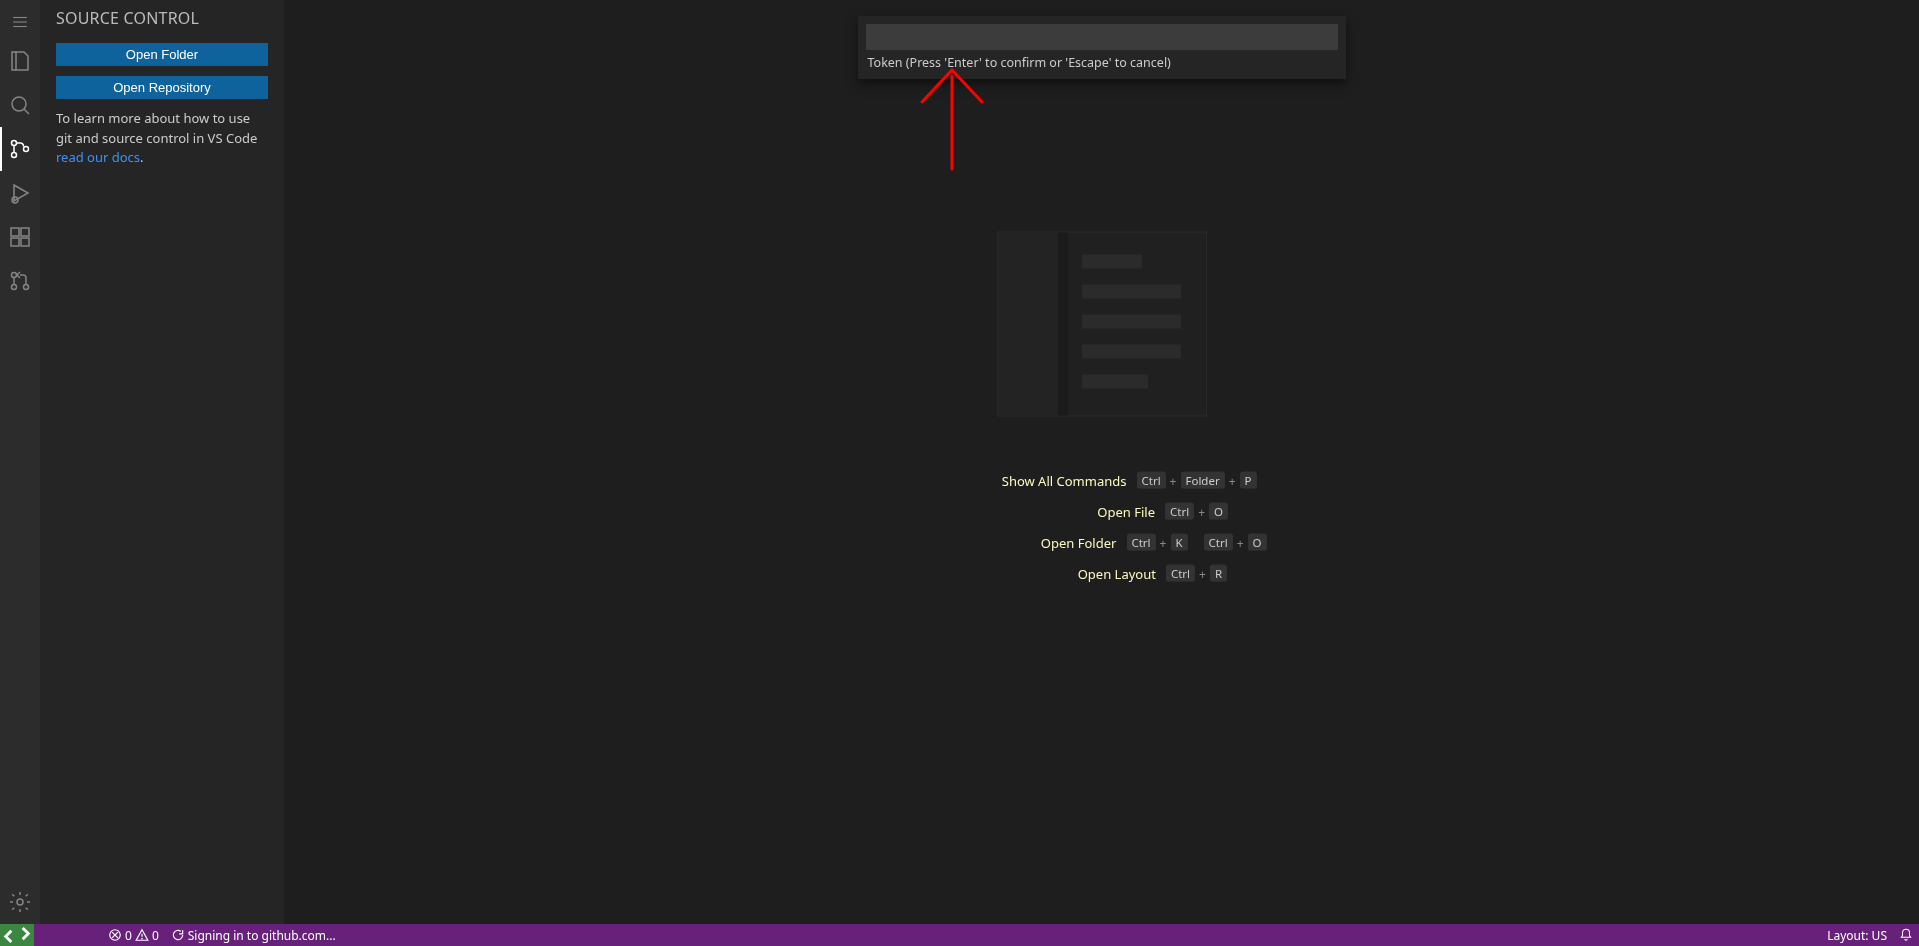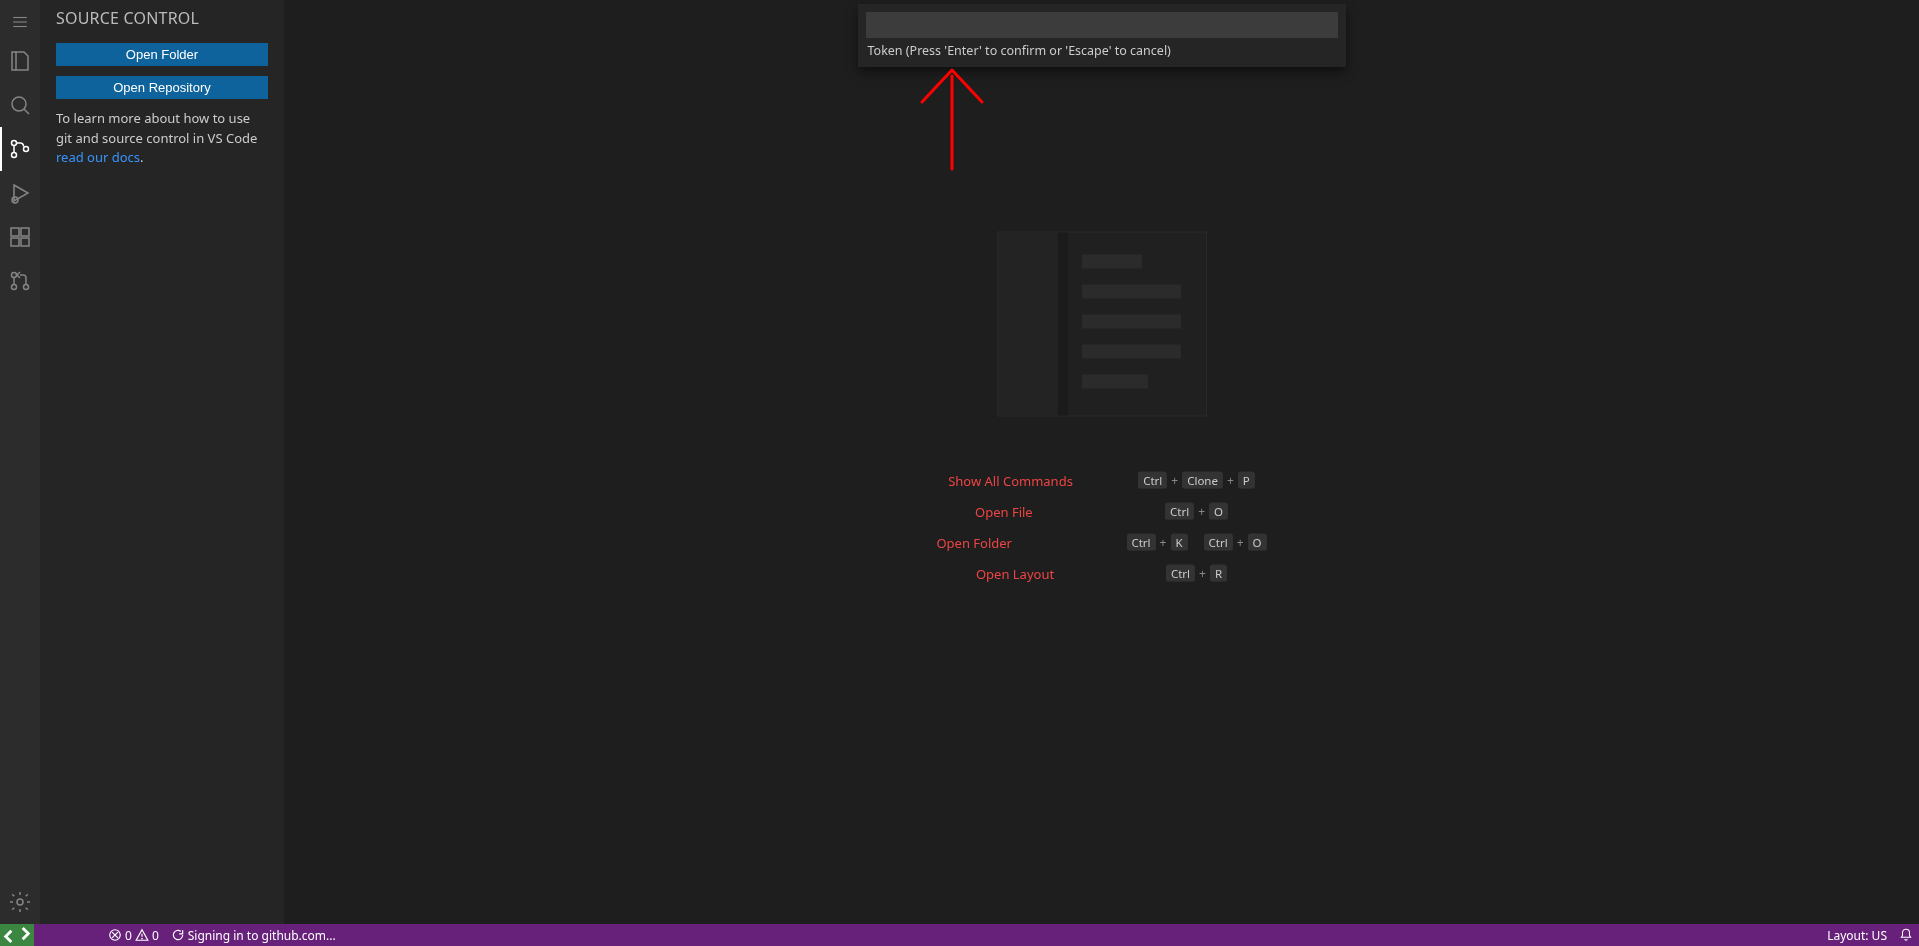--- a/index.html
+++ b/index.html
@@ -99,21 +99,21 @@
     left: 284px; top: 0;
     right: 0;
     height: calc(100% - 22px);
     background: #1e1e1e;
   }
 
   
   .quickinput {
     position: absolute;
     left: 50%;
-    top: 4px;
+    top: 16px;
     transform: translateX(-50%);
     width: 488px;
     background: #252526;
     box-shadow: 0 5px 10px rgba(0,0,0,0.5);
     padding: 8px;
   }
   .quickinput input {
     width: 100%;
     height: 26px;
     background: #3c3c3c;
@@ -166,22 +166,22 @@
     padding: 22px 14px;
     display: flex; flex-direction: column; gap: 16px;
   }
   .watermark-glyph .wg-line { background:#2b2b2b; height:14px; }
   .watermark-glyph .wg-line.short { width: 55%; }
   .watermark-glyph .wg-line.long { width: 90%; }
   .watermark-glyph .wg-line.med { width: 60%; }
 
   .shortcuts { display:flex; flex-direction:column; gap:13px; align-items:center;}
   .shortcut-row { display:flex; gap:10px; align-items:center; font-size:13px;}
-  .shortcut-label { color:#ef4444; width: 180px; text-align:left; }
-  .key-seq { display:flex; gap:4px; align-items:flex-start; color:#999;}
+  .shortcut-label { color:#fef9c3; width: 180px; text-align:right; }
+  .key-seq { display:flex; gap:4px; align-items:flex-end; color:#999;}
   .key {
     background: #333333;
     border-radius: 3px;
     padding: 1px 5px;
     font-size: 11.5px;
     color: #cccccc;
     border-bottom: 1px solid #222;
   }
   .plus { color: #888; font-size:12px; }
 
@@ -313,21 +313,21 @@
         <div class="wg-line long"></div>
         <div class="wg-line med"></div>
       </div>
     </div>
     <div class="shortcuts" id="shortcuts">
         <div class="shortcut-row">
           <div class="shortcut-label">Show All Commands</div>
           <div class="key-seq">
             <span class="key">Ctrl</span>
             <span class="plus">+</span>
-            <span class="key">Clone</span>
+            <span class="key">Folder</span>
             <span class="plus">+</span>
             <span class="key">P</span>
           </div>
         </div>
         <div class="shortcut-row">
           <div class="shortcut-label">Open File</div>
           <div class="key-seq">
             <span class="key">Ctrl</span>
             <span class="plus">+</span>
             <span class="key">O</span>

